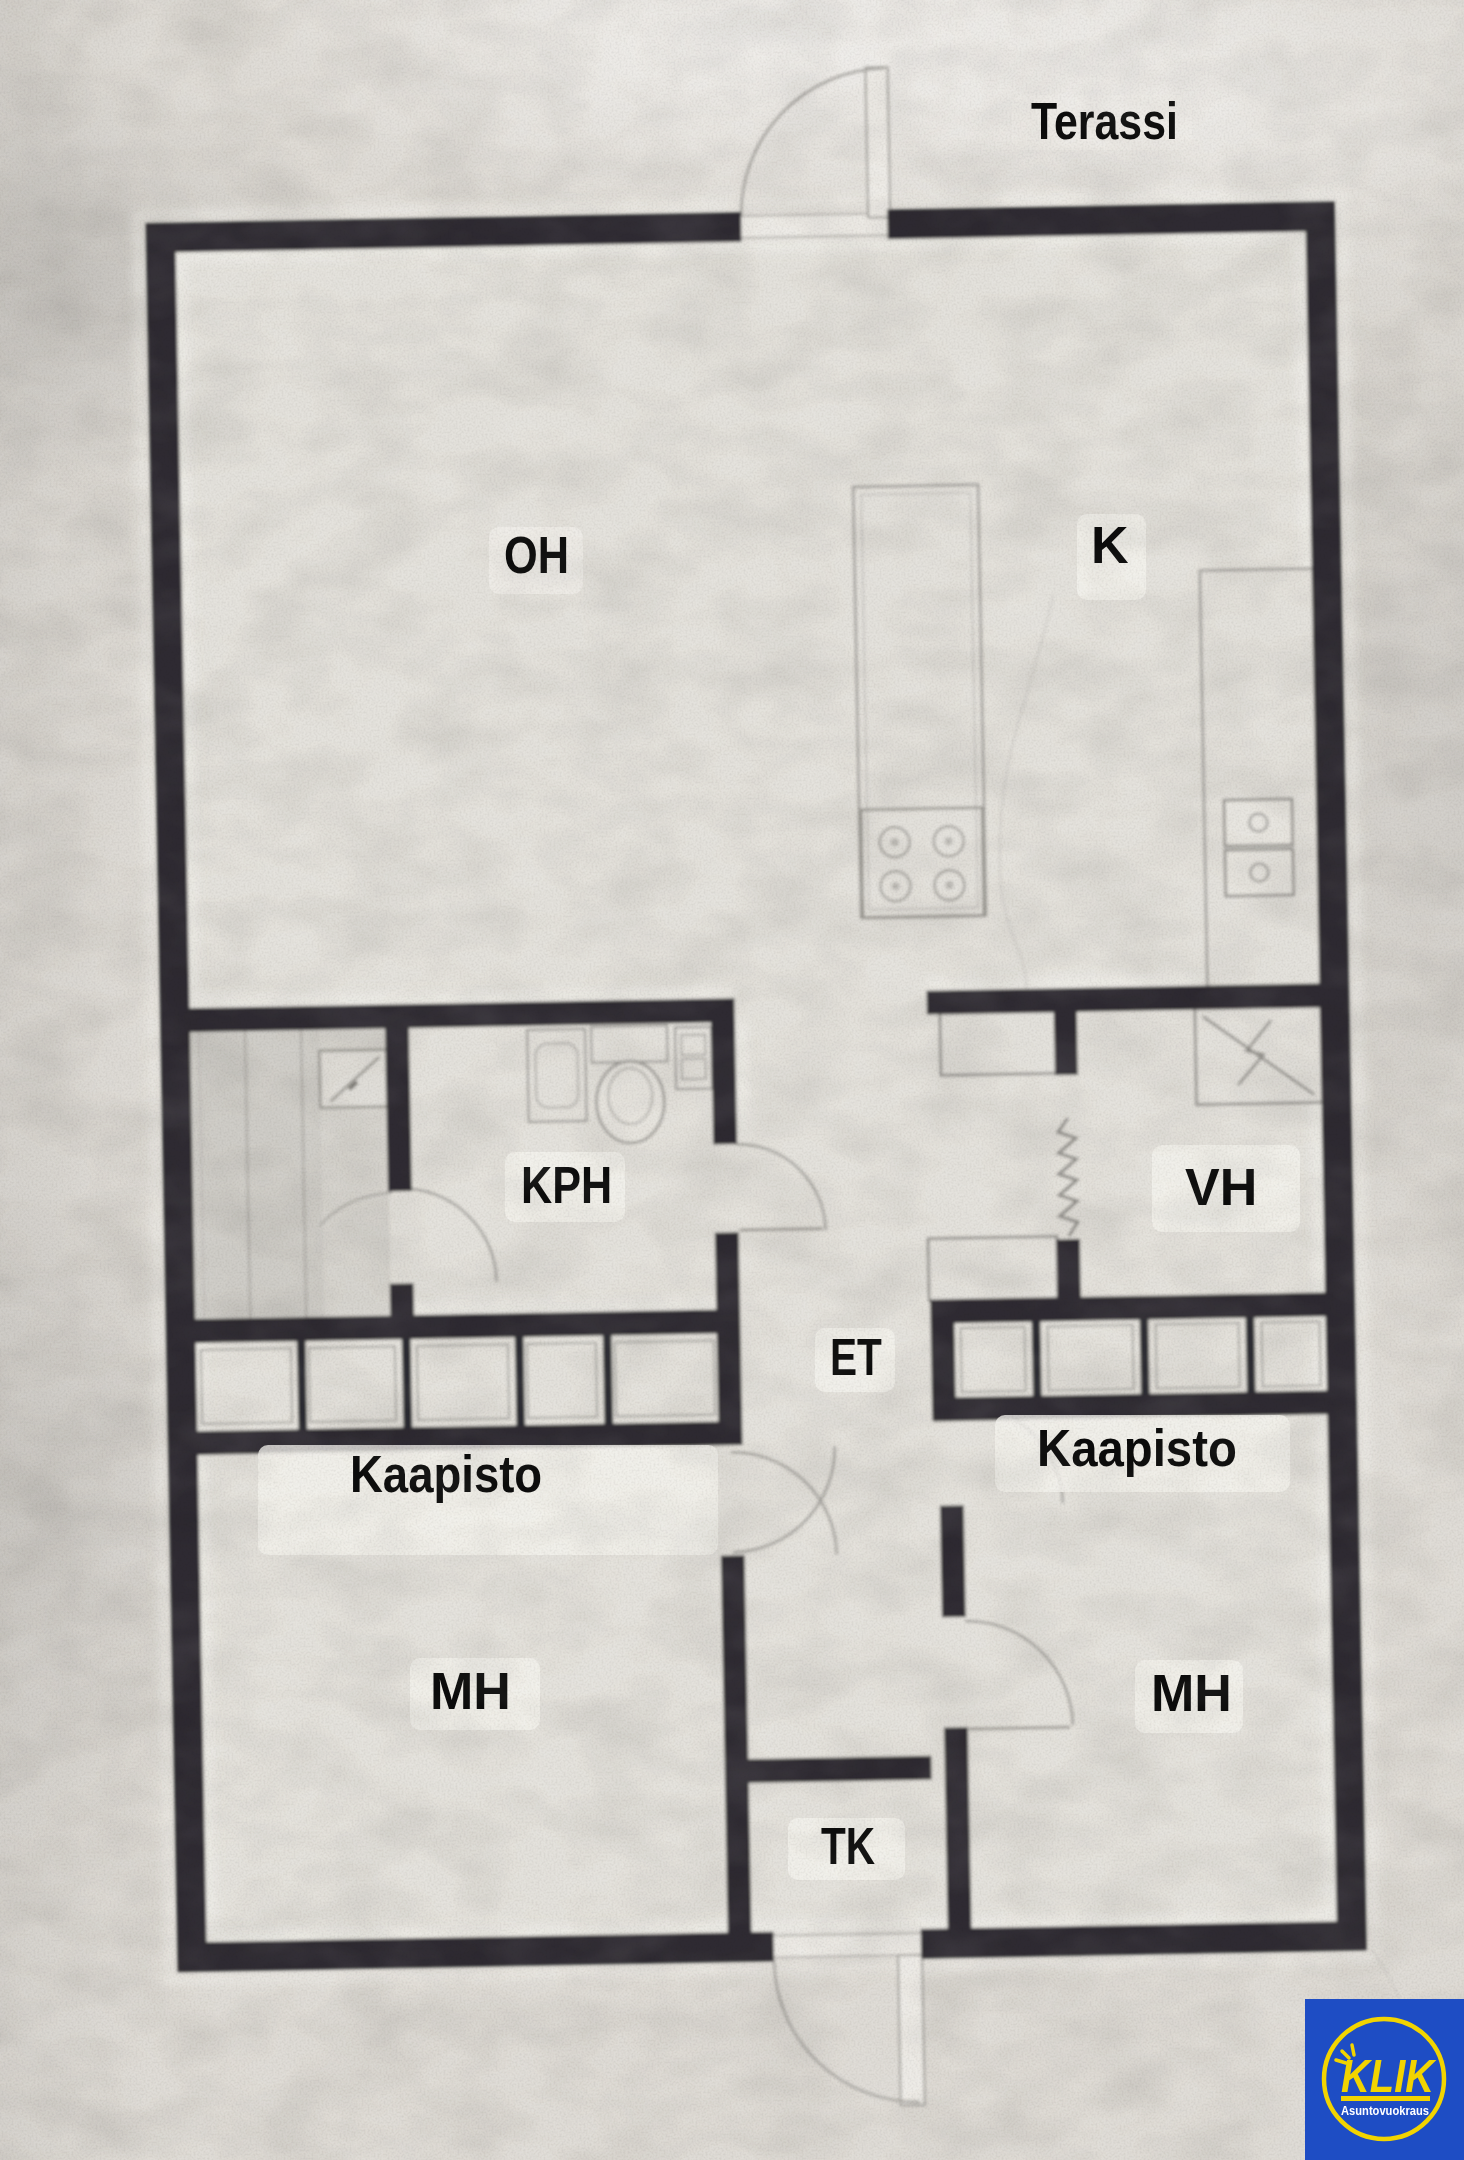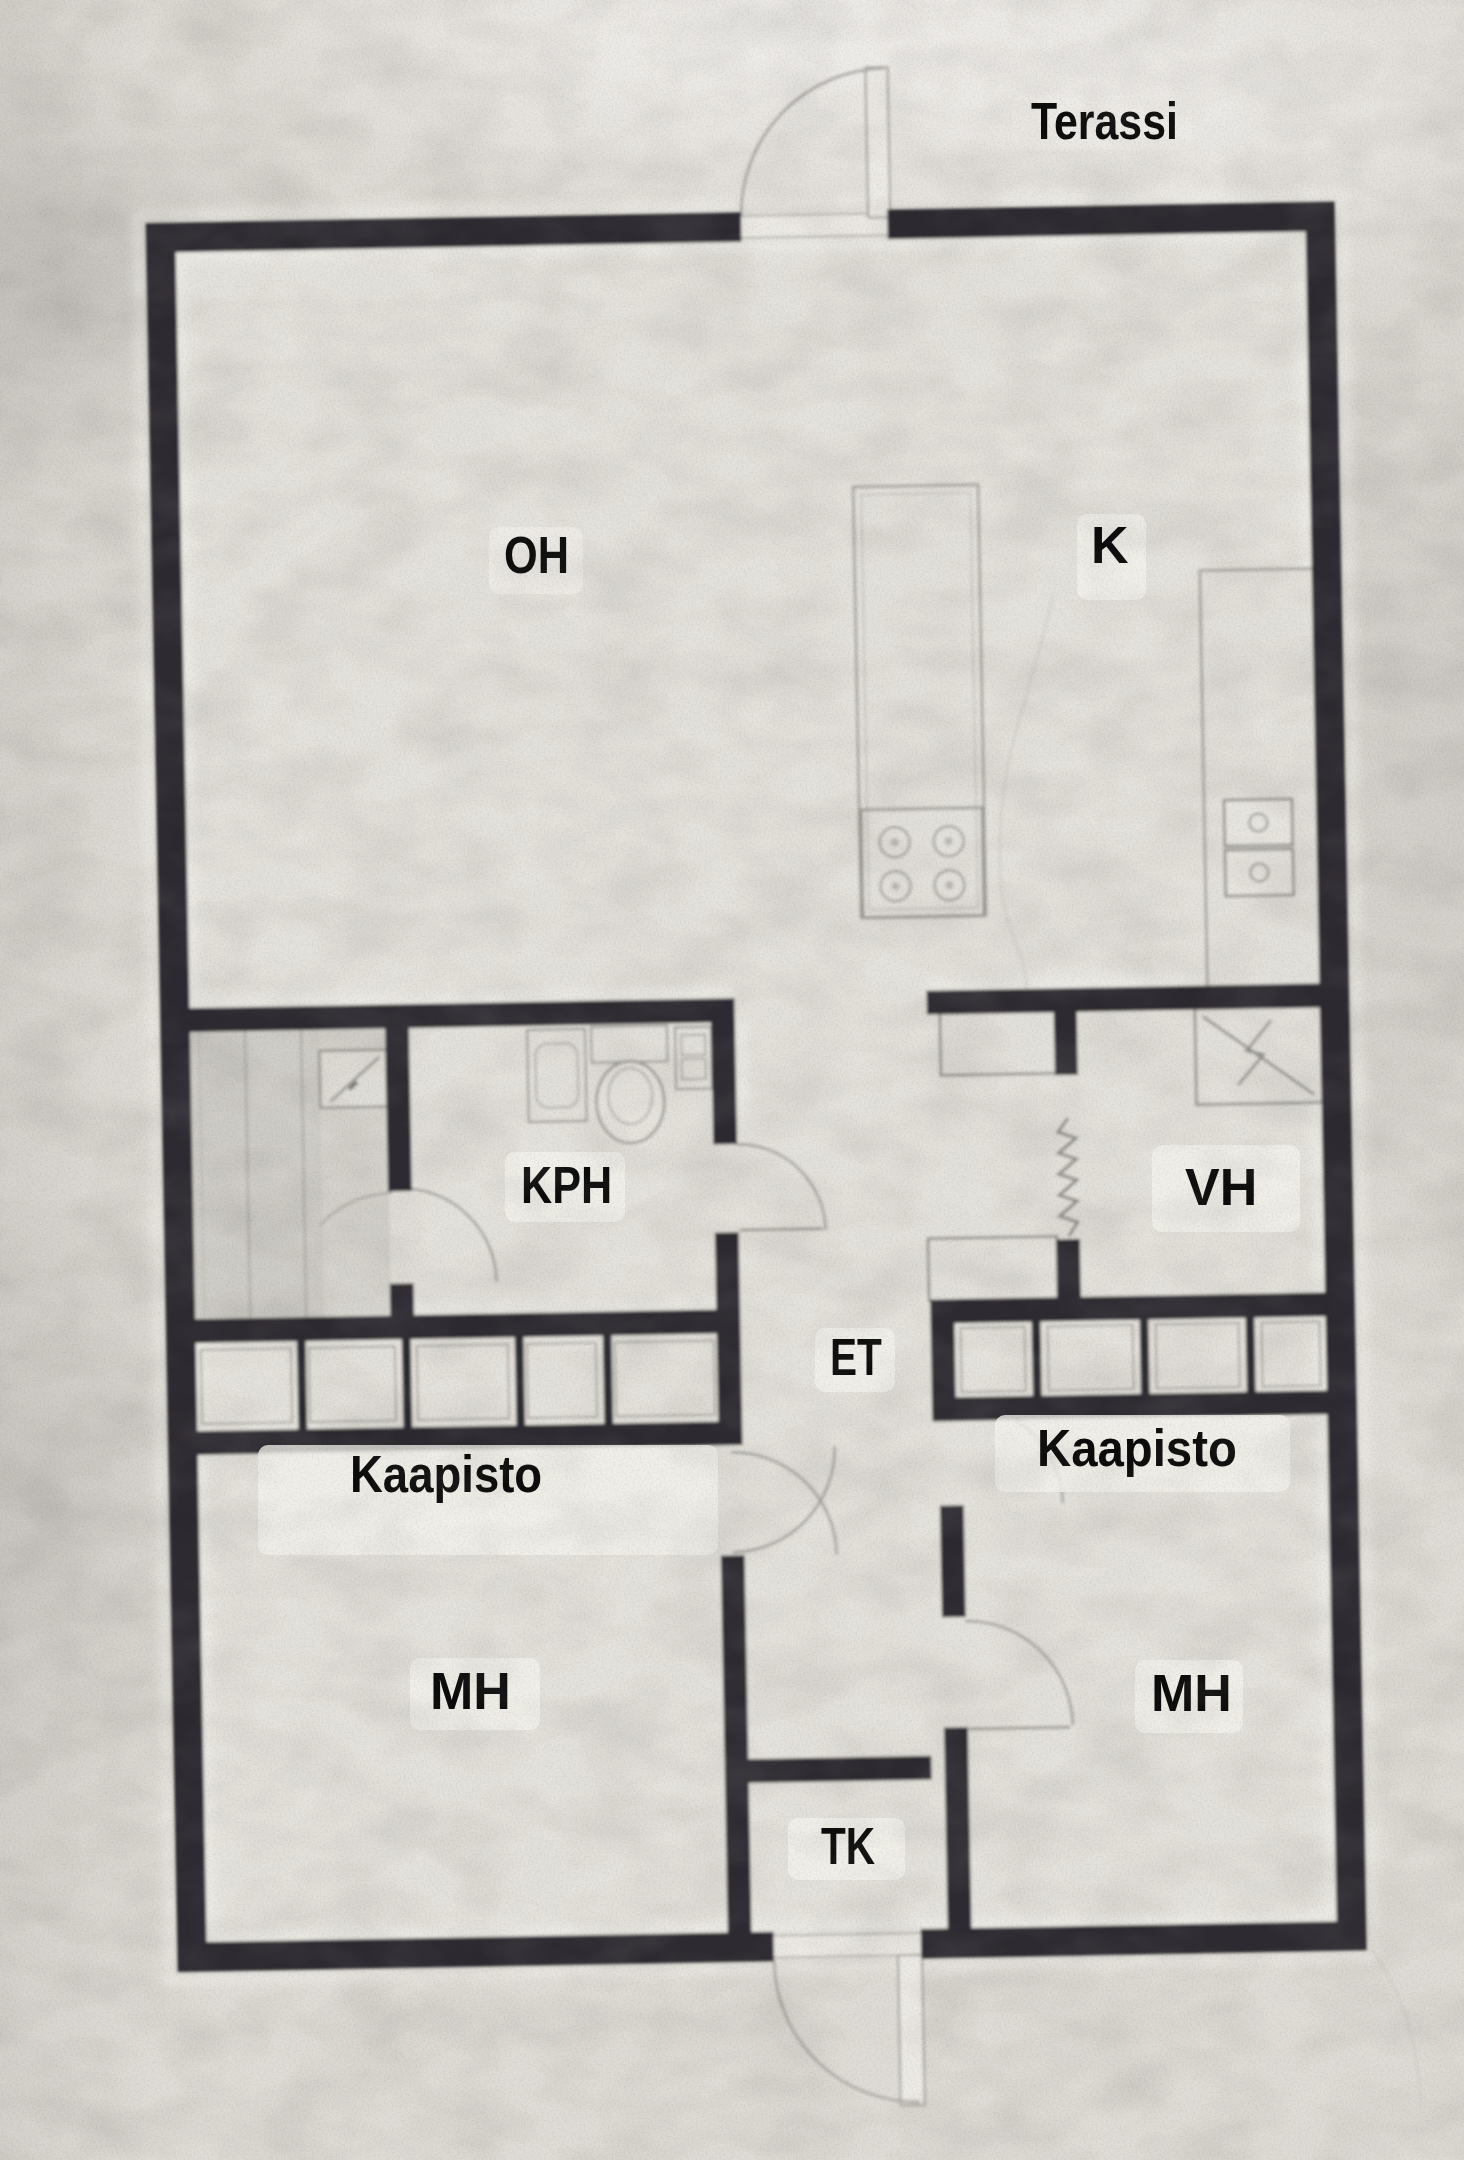--- a/index.html
+++ b/index.html
@@ -248,13 +248,28 @@
   <svg width="1464" height="2160" viewBox="0 0 1464 2160" style="position:absolute;left:0;top:0;pointer-events:none;mix-blend-mode:screen;">
     <defs>
       <filter id="nlight" x="0" y="0" width="100%" height="100%" color-interpolation-filters="sRGB">
         <feTurbulence type="fractalNoise" baseFrequency="0.014 0.024" numOctaves="3" seed="29"></feTurbulence>
         <feColorMatrix type="matrix" values="0.14 0 0 0 -0.055  0.14 0 0 0 -0.055  0.14 0 0 0 -0.057  0 0 0 0 1"></feColorMatrix>
       </filter>
     </defs>
     <rect x="0" y="0" width="1464" height="2160" filter="url(#nlight)"></rect>
   </svg>
 
+  <div id="logo">
+    <svg width="159" height="161" viewBox="0 0 159 161">
+      <circle cx="79" cy="80" r="60" fill="none" stroke="#f2d400" stroke-width="4.5"></circle>
+      <g transform="translate(36,50)">
+        <text x="0" y="43" font-family="Liberation Sans, sans-serif" font-weight="bold" font-style="italic" font-size="46" fill="#f2d400" textLength="93" lengthAdjust="spacingAndGlyphs">KLIK</text>
+      </g>
+      <rect x="36" y="97" width="89" height="5" fill="#f2d400"></rect>
+      <text x="80" y="116" text-anchor="middle" font-family="Liberation Sans, sans-serif" font-weight="bold" font-size="12.5" fill="#ffffff" textLength="88" lengthAdjust="spacingAndGlyphs">Asuntovuokraus</text>
+      <g stroke="#f2d400" stroke-width="3.5" stroke-linecap="round">
+        <path d="M44,59 l-7,-7"></path>
+        <path d="M49,56 l-2,-10"></path>
+        <path d="M41,64 l-10,-3"></path>
+      </g>
+    </svg>
+  </div>
 </div>
 
 </body></html>

